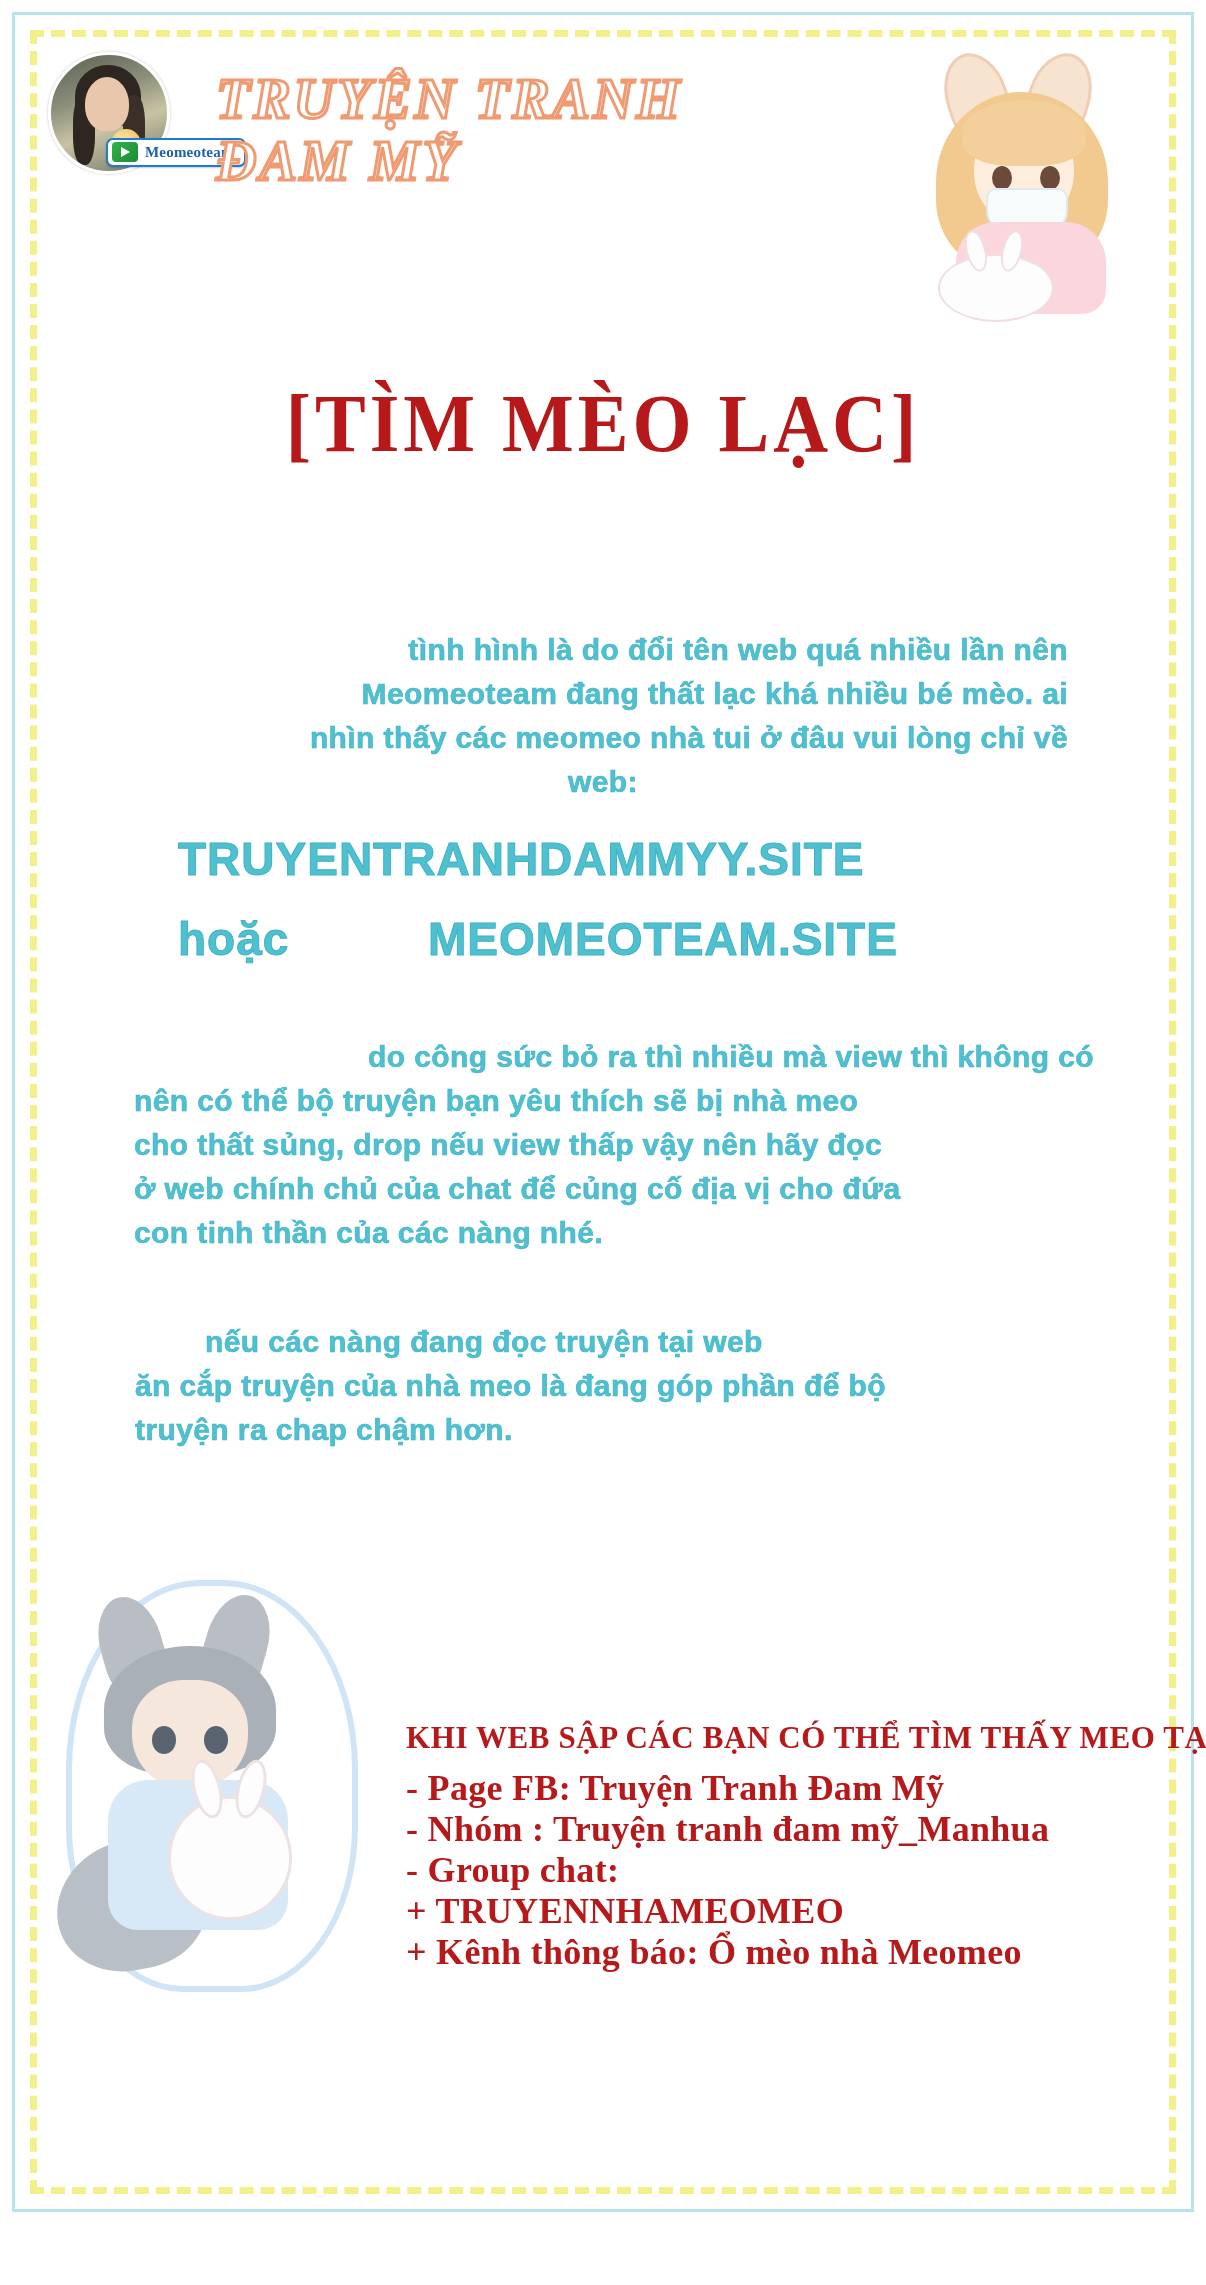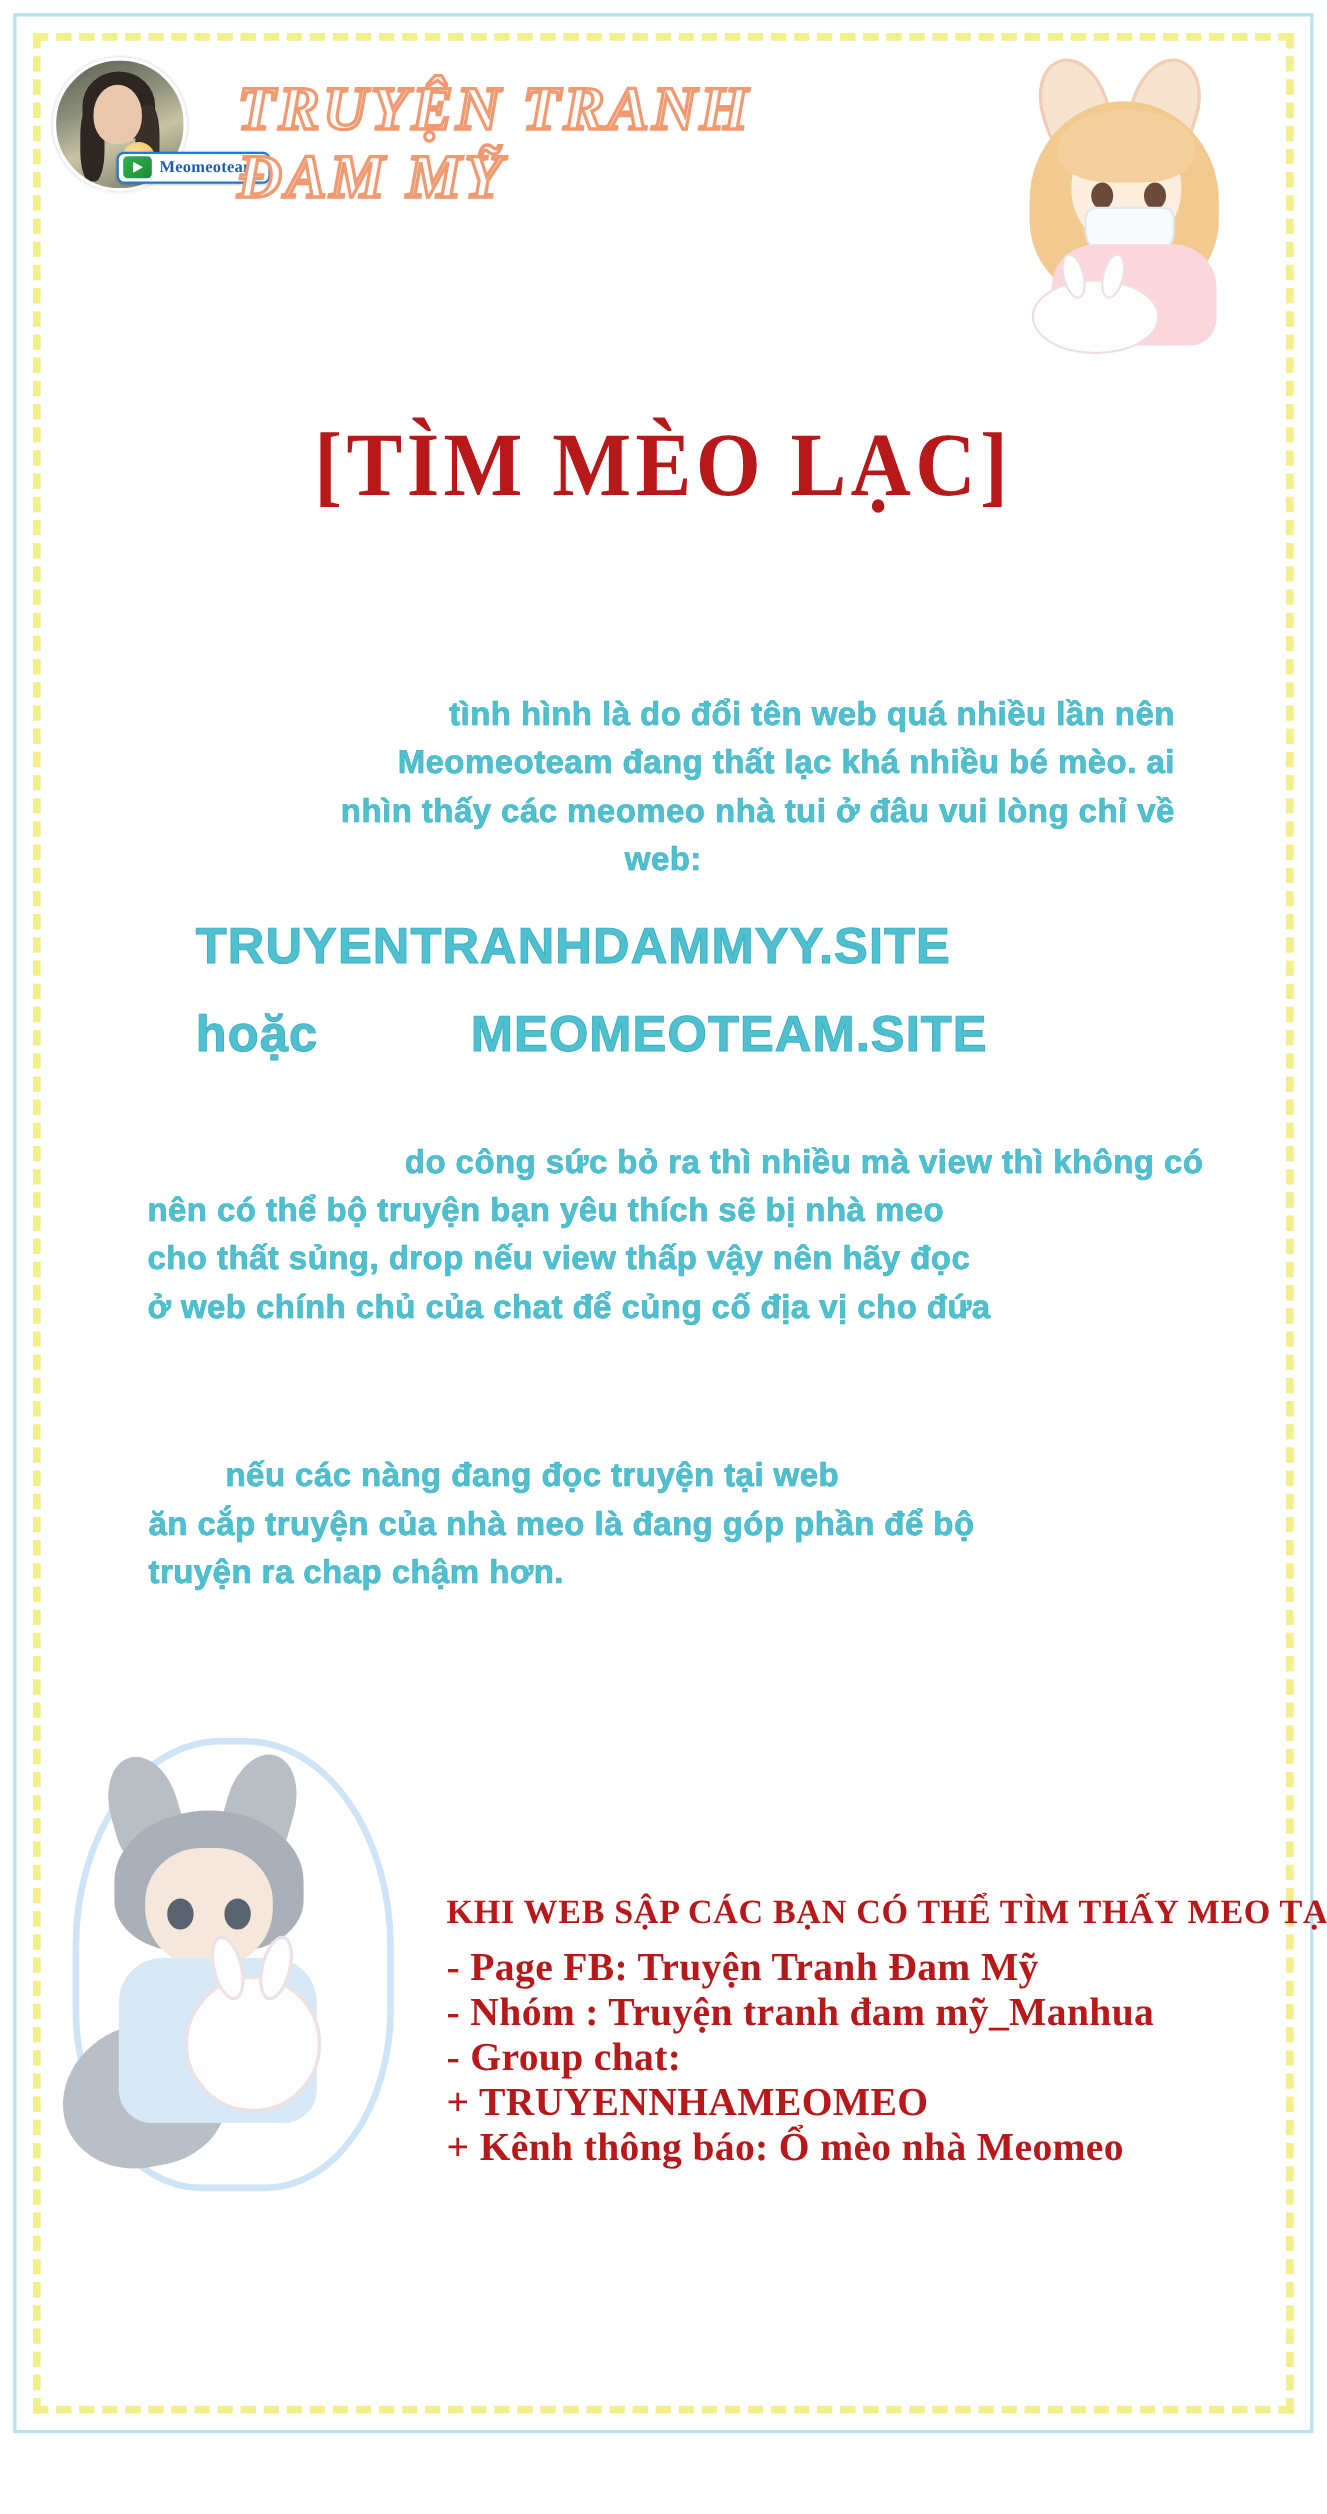--- a/index.html
+++ b/index.html
@@ -421,20 +421,21 @@
   <div class="web-line w1">TRUYENTRANHDAMMYY.SITE</div>
   <div class="web-line w2">
     <span class="hoac">hoặc</span><span>MEOMEOTEAM.SITE</span>
   </div>
 
   <div class="para p3">
     <span style="display:block;text-align:right">do công sức bỏ ra thì nhiều mà view thì không có</span>
     <span style="display:block">nên có thể bộ truyện bạn yêu thích sẽ bị nhà meo</span>
     <span style="display:block">cho thất sủng, drop nếu view thấp vậy nên hãy đọc</span>
     <span style="display:block">ở web chính chủ của chat để củng cố địa vị cho đứa</span>
+    <span style="display:block">con tinh thần của các nàng nhé.</span>
   </div>
 
   <div class="para p4">
     <span style="display:block">nếu các nàng đang đọc truyện tại web</span>
     <span style="display:block;margin-left:-70px">ăn cắp truyện của nhà meo là đang góp phần để bộ</span>
     <span style="display:block;margin-left:-70px">truyện ra chap chậm hơn.</span>
   </div>
 
   <div class="chibi-bottom">
     <div class="cb-blob"></div>

